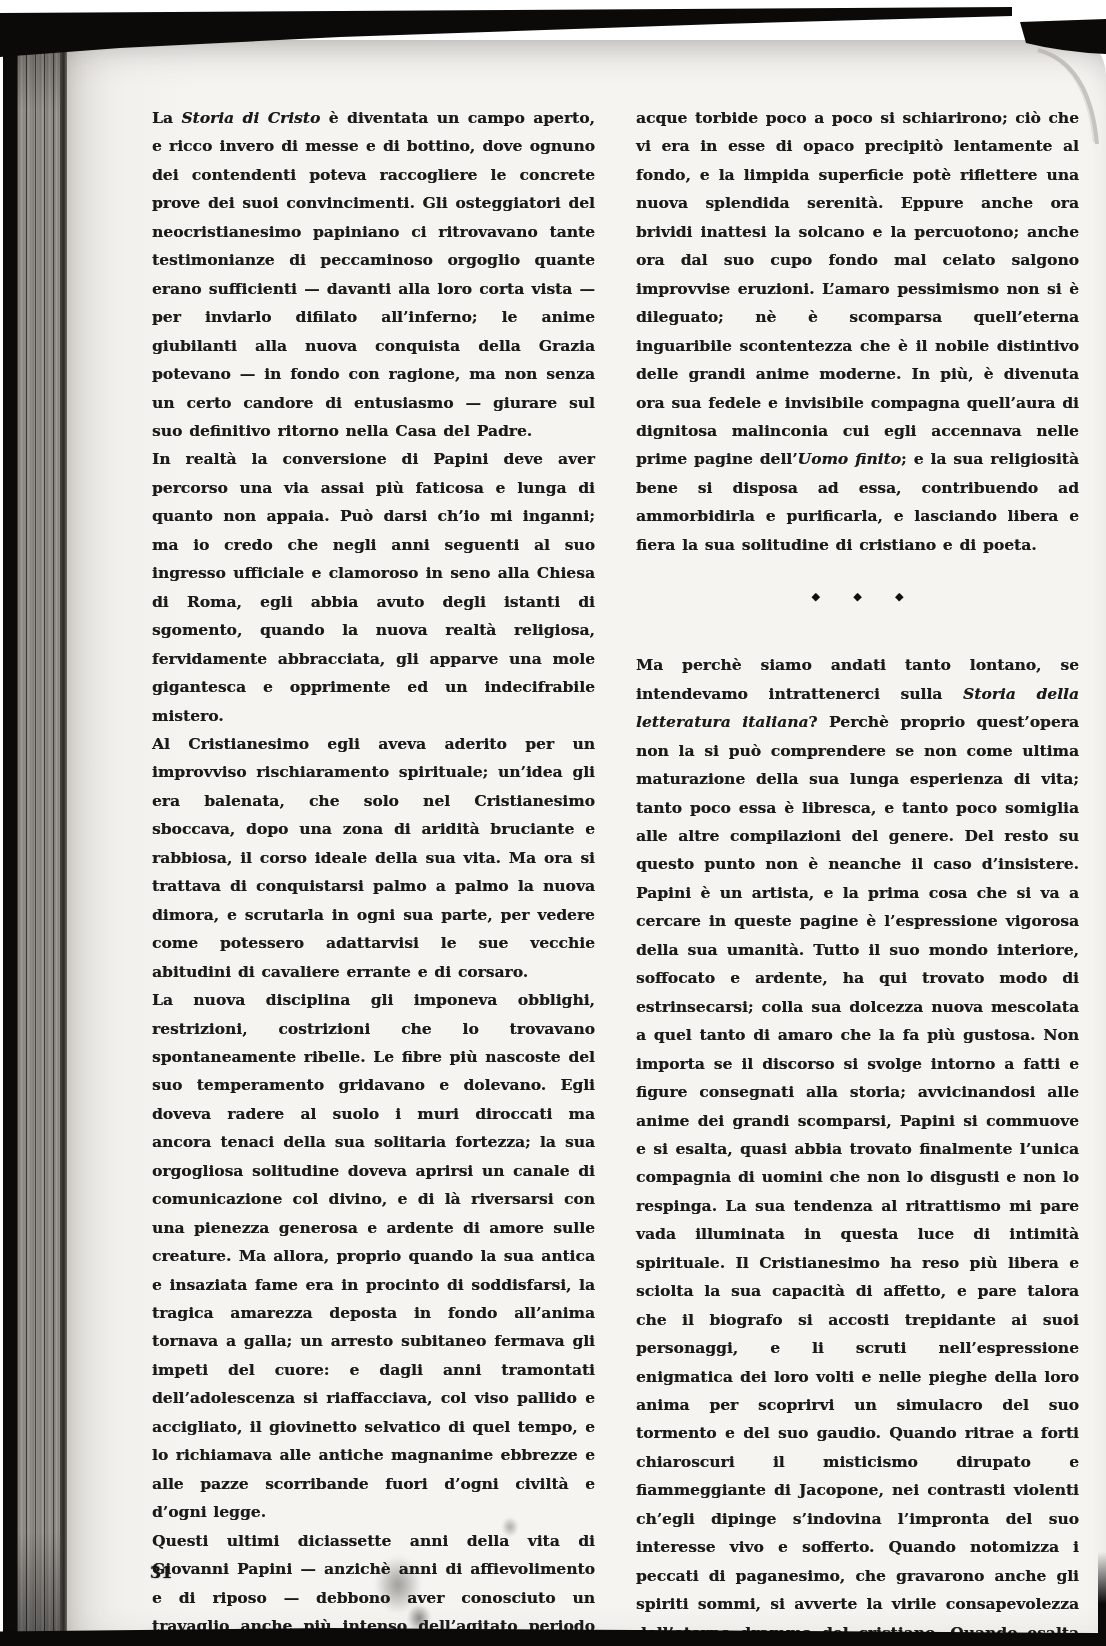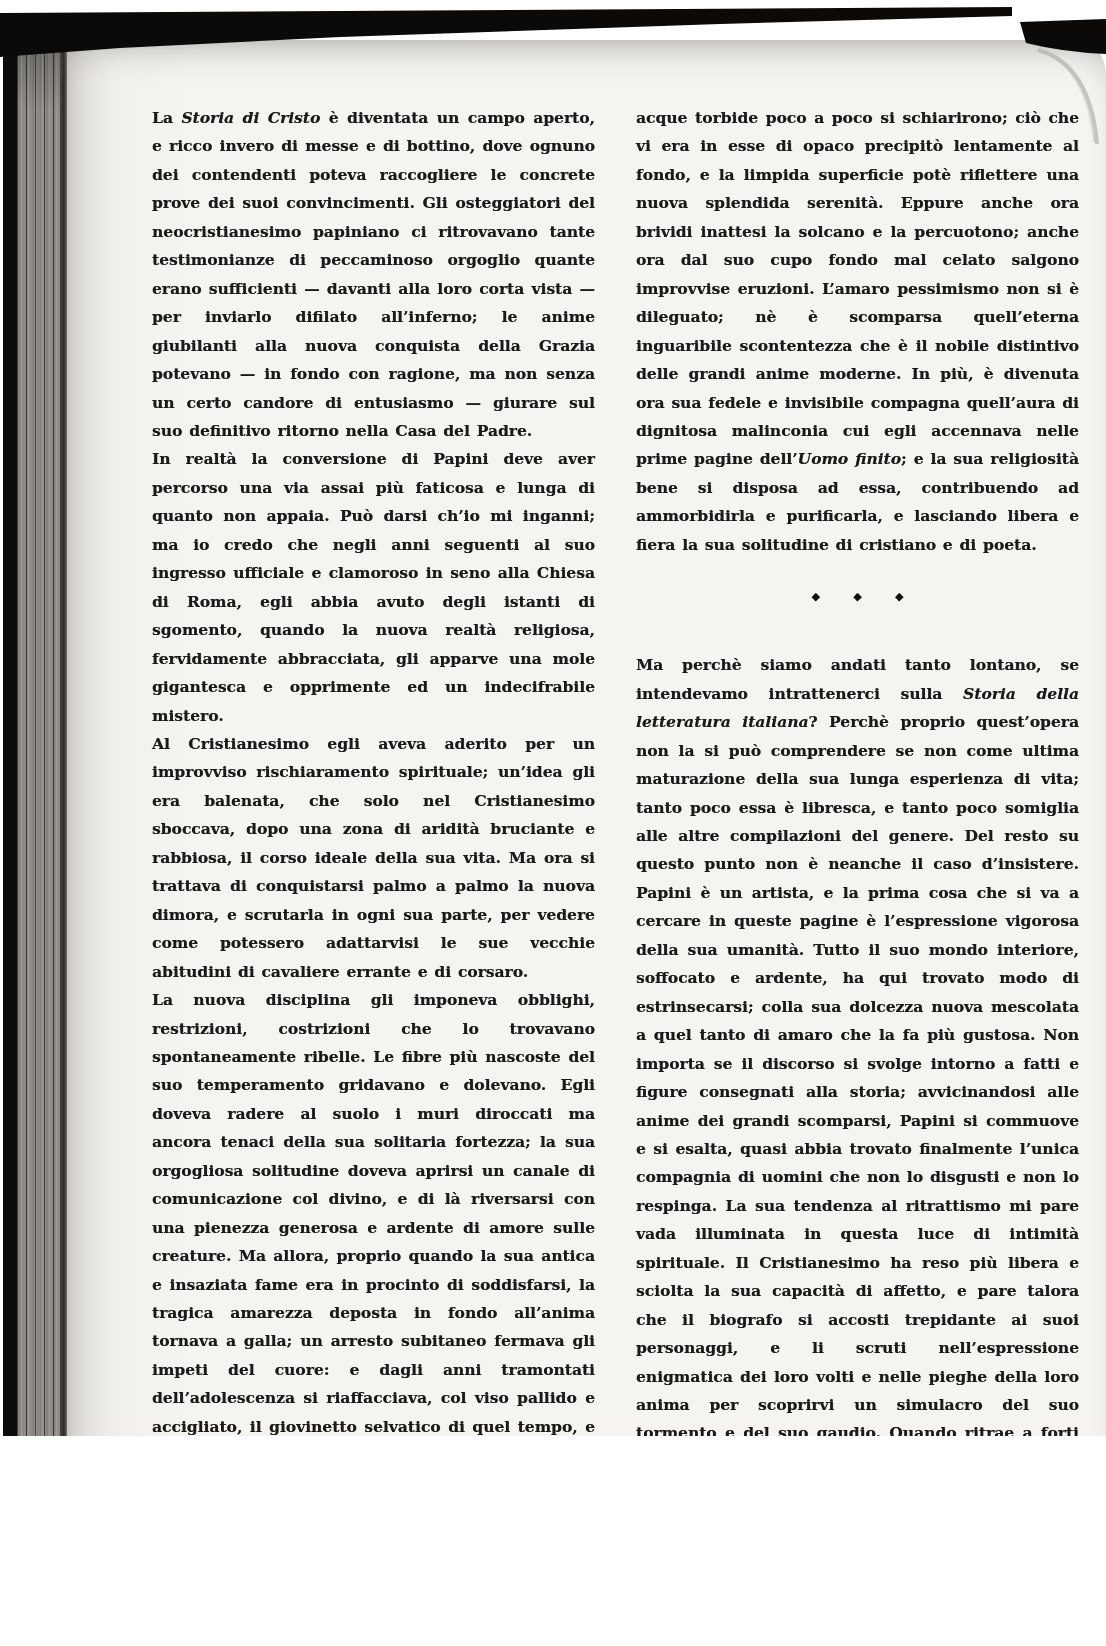--- a/index.html
+++ b/index.html
@@ -1,17 +1,17 @@
 <!DOCTYPE html>
 <html><head>
 <meta charset="utf-8">
 <style>
   html,body{margin:0;padding:0;background:#ffffff;}
   #canvas{
-    position:relative;width:1106px;height:1436px;overflow:hidden;
+    position:relative;width:1106px;height:1646px;overflow:hidden;
     background:#ffffff;font-family:"DejaVu Serif","Liberation Serif",serif;
   }
   
   #paper{
     position:absolute;left:60px;top:40px;width:1046px;height:1592px;
     background:linear-gradient(90deg,#e8e6e1 0px,#f2f1ee 70px,#f5f4f1 140px,#f5f4f1 100%);
     border-top-right-radius:28px 36px;
     box-shadow:inset 0 26px 38px -24px rgba(66,63,58,.40),
                inset 28px 0 46px -28px rgba(66,63,58,.45);
   }

